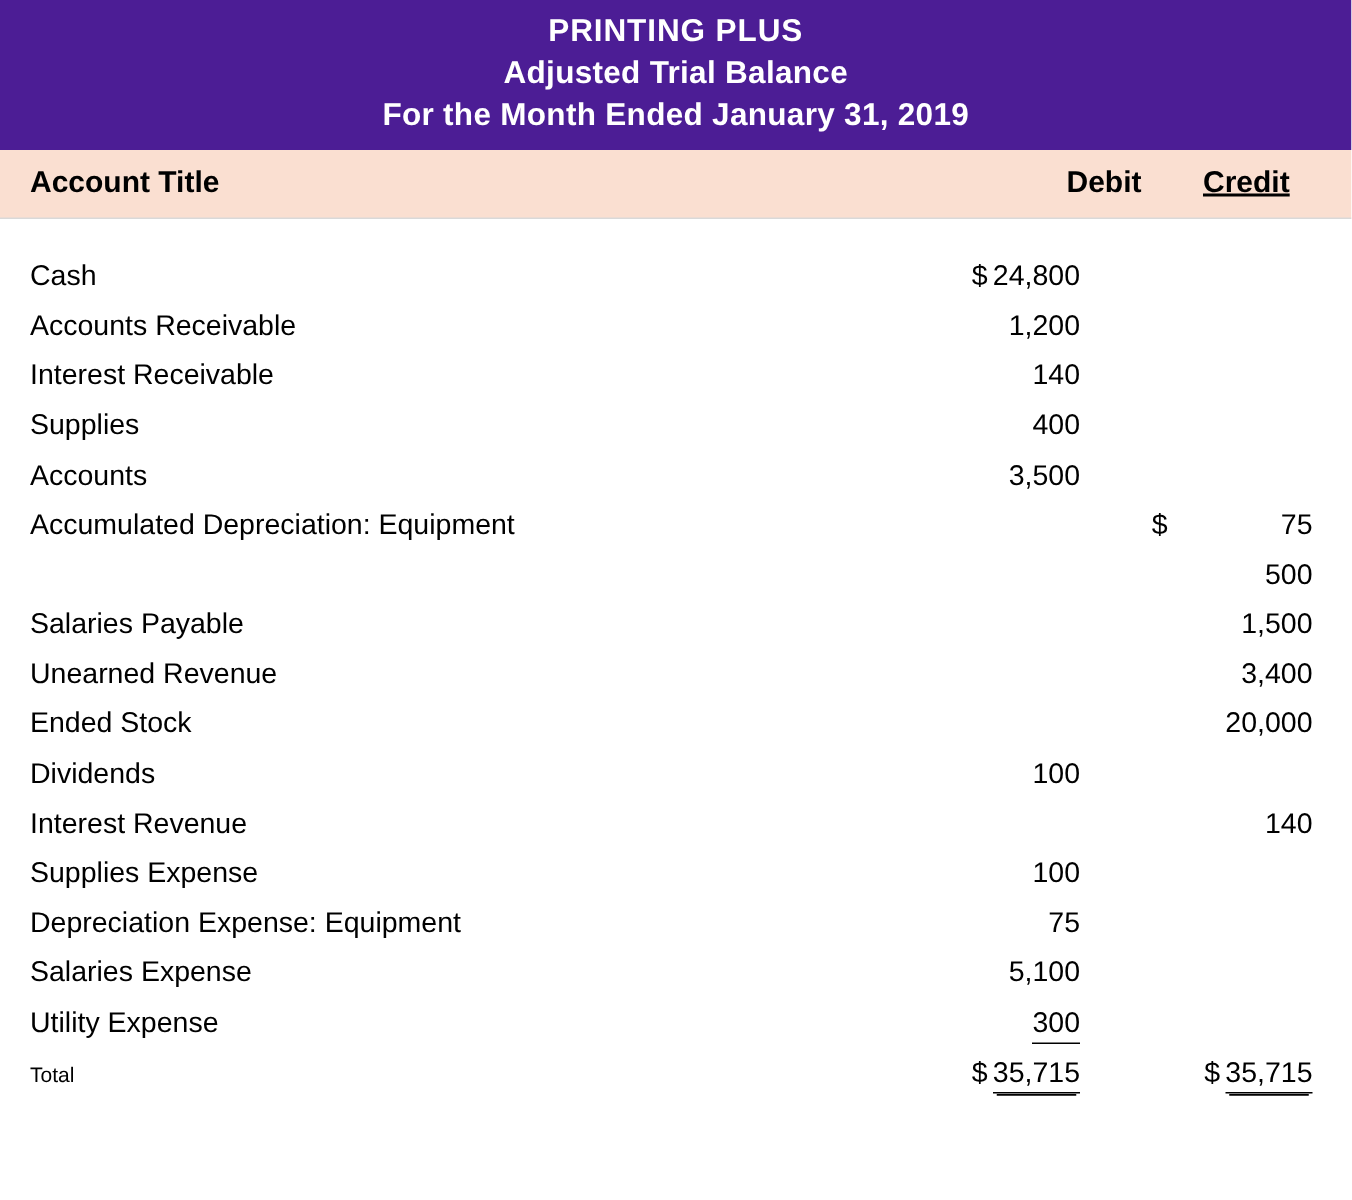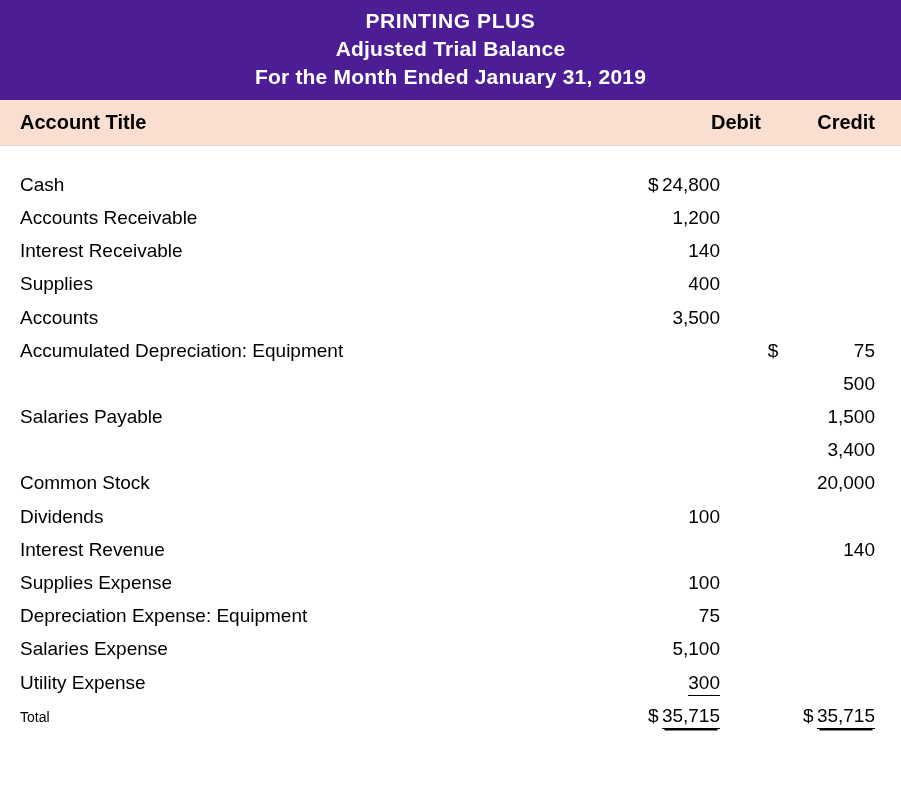--- a/index.html
+++ b/index.html
@@ -60,23 +60,24 @@
     font-weight: bold;
   }
   .col-head .ch-debit {
     flex: 0 0 140px;
     text-align: right;
     font-size: 20px;
     font-weight: bold;
   }
   .col-head .ch-credit {
     flex: 1 1 auto;
-    text-align: right;
+    text-align: left;
     font-size: 20px;
     font-weight: bold;
+    text-decoration: underline;
   }
   
   .rows {
     flex: 1 1 auto;
     padding: 12px 26px 0 20px;
     box-sizing: border-box;
     margin-top: 16px;
   }
   .row {
     display: flex;
@@ -187,26 +188,27 @@
       <div class="cell-amount cell-credit"><span class="amt-wrap"><span class="cur"></span><span>500</span></span></div>
     </div>
 
     <div class="row">
       <div class="cell-account">Salaries Payable</div>
       <div class="cell-amount cell-debit"><span class="amt-wrap"><span class="cur tight"></span><span></span></span></div>
       <div class="cell-amount cell-credit"><span class="amt-wrap"><span class="cur"></span><span>1,500</span></span></div>
     </div>
 
     <div class="row">
+      <div class="cell-account">Unearned Revenue</div>
       <div class="cell-amount cell-debit"><span class="amt-wrap"><span class="cur tight"></span><span></span></span></div>
       <div class="cell-amount cell-credit"><span class="amt-wrap"><span class="cur"></span><span>3,400</span></span></div>
     </div>
 
     <div class="row">
-      <div class="cell-account">Common Stock</div>
+      <div class="cell-account">Ended Stock</div>
       <div class="cell-amount cell-debit"><span class="amt-wrap"><span class="cur tight"></span><span></span></span></div>
       <div class="cell-amount cell-credit"><span class="amt-wrap"><span class="cur"></span><span>20,000</span></span></div>
     </div>
 
     <div class="row">
       <div class="cell-account">Dividends</div>
       <div class="cell-amount cell-debit"><span class="amt-wrap"><span class="cur tight"></span><span>100</span></span></div>
       <div class="cell-amount cell-credit"><span class="amt-wrap"><span class="cur"></span><span></span></span></div>
     </div>
 

